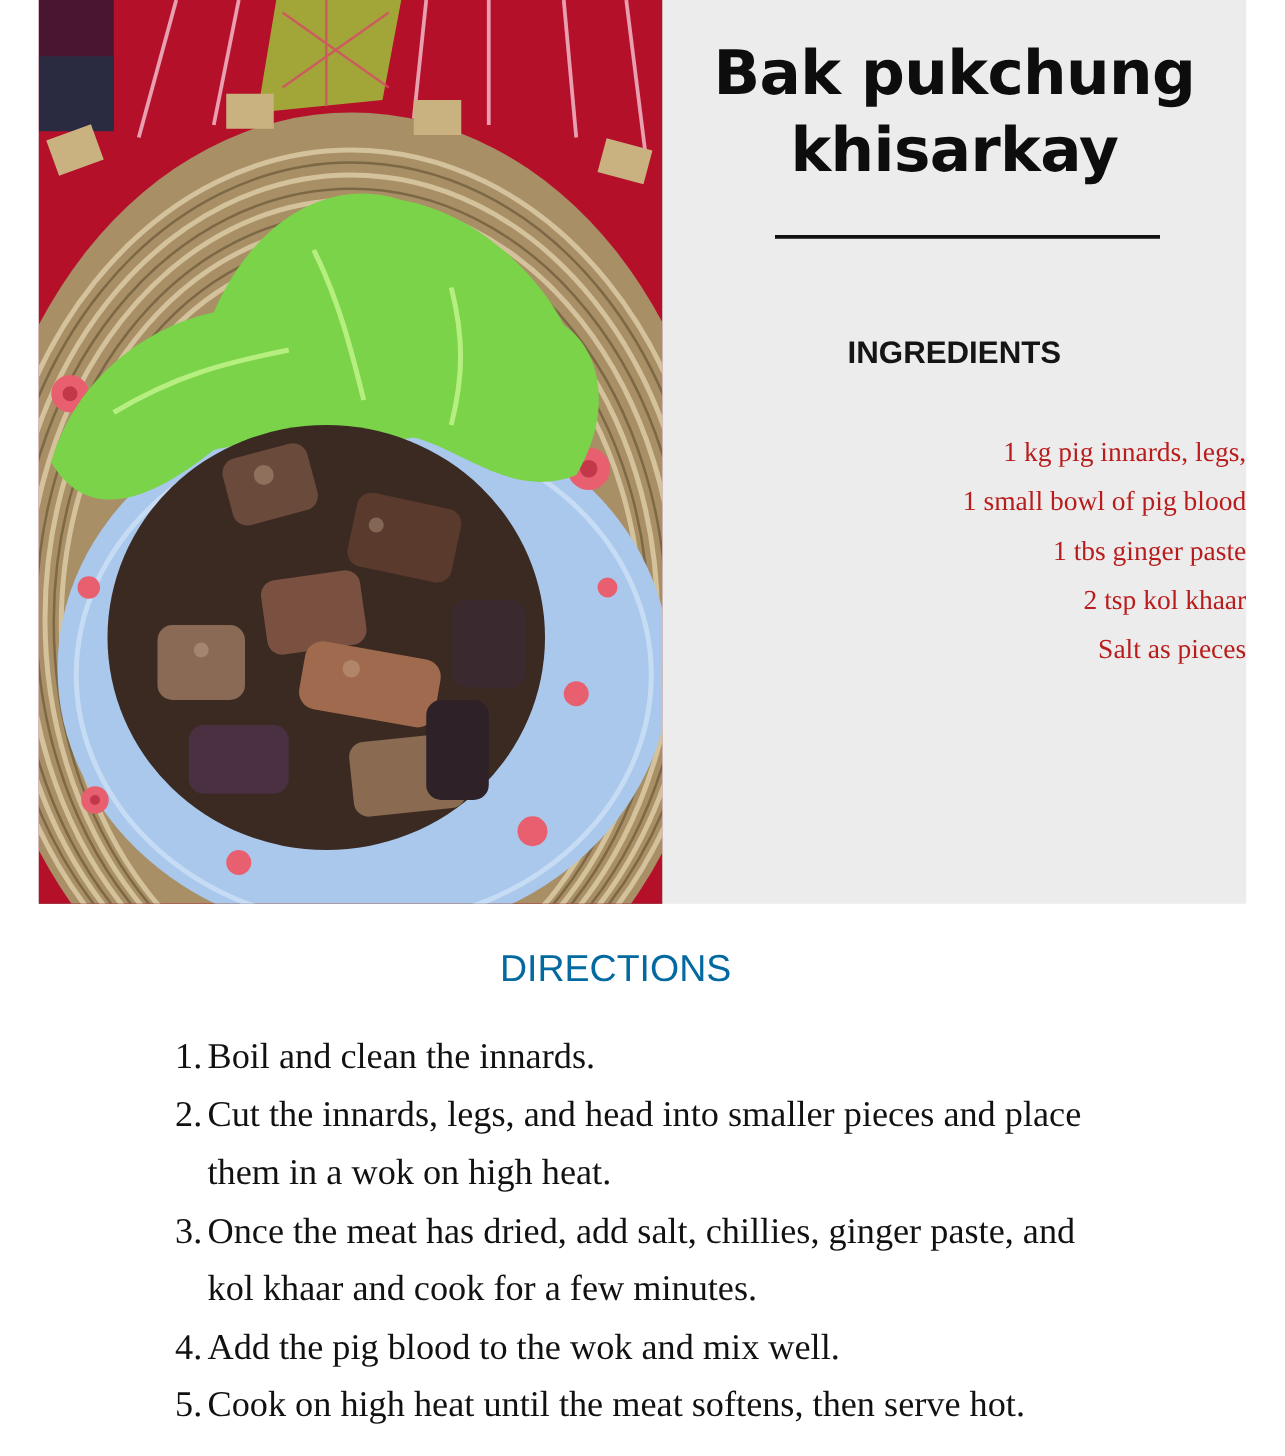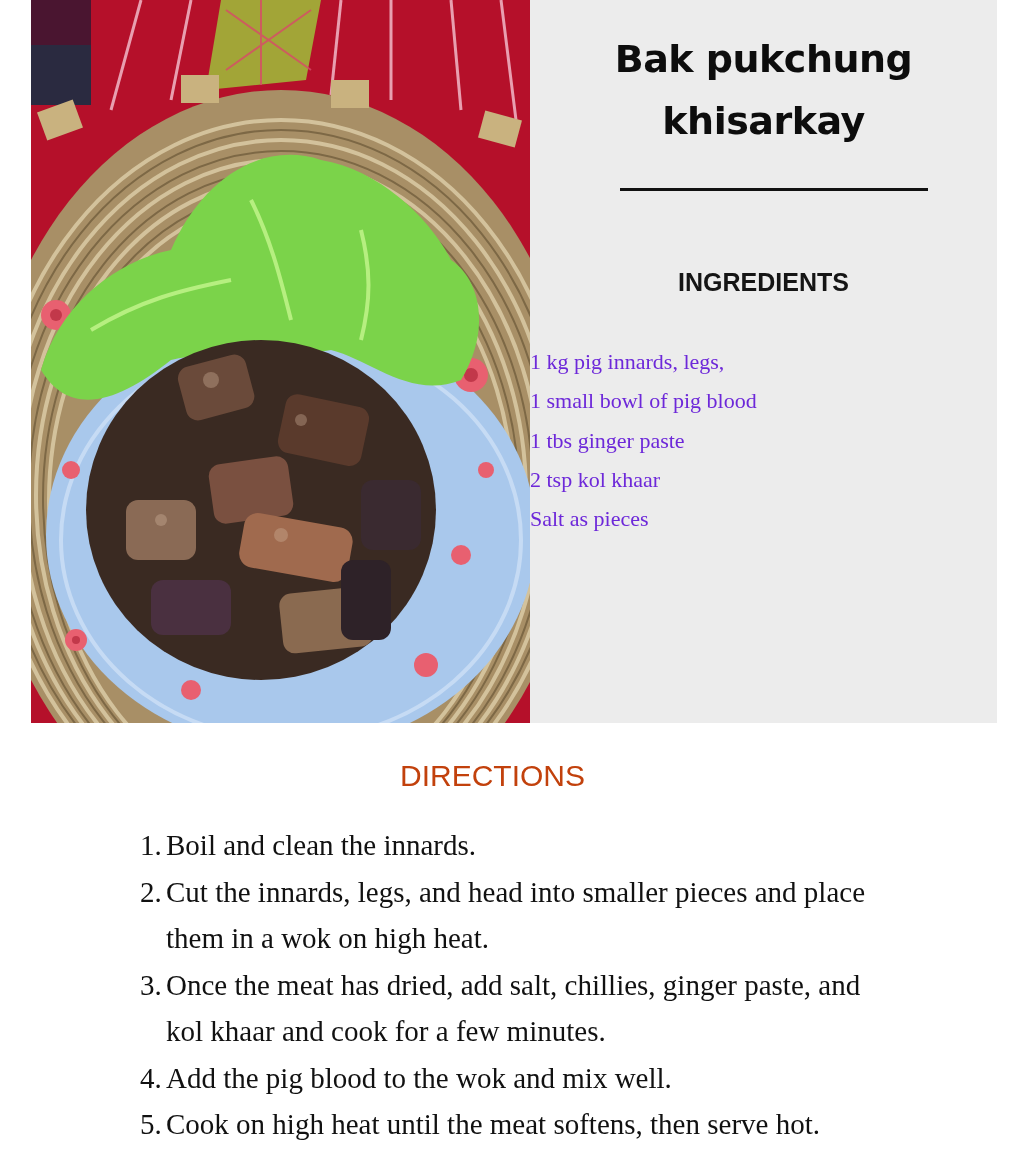--- a/index.html
+++ b/index.html
@@ -39,21 +39,21 @@
     }
     .title {
       position: absolute;
       left: 0;
       top: 28px;
       width: 100%;
       margin: 0;
       text-align: center;
       font-family: "DejaVu Sans", "Liberation Sans", sans-serif;
       font-weight: bold;
-      font-size: 38px;
+      font-size: 49px;
       line-height: 62px;
       color: #0d0d0d;
       letter-spacing: -0.5px;
     }
     .title-rule {
       position: absolute;
       left: 90px;
       top: 188px;
       width: 308px;
       height: 3px;
@@ -73,40 +73,40 @@
       font-weight: bold;
     }
     .ing-list {
       position: absolute;
       left: 0;
       top: 342px;
       width: 100%;
       margin: 0;
       padding: 0;
       list-style: none;
-      text-align: left;
+      text-align: right;
       font-family: "Liberation Serif", serif;
       font-size: 22px;
       line-height: 39.3px;
-      color: #6d28d9;
+      color: #b91c1c;
     }
     .ing-list li {
       margin: 0;
       padding: 0;
     }
     .dir-heading {
       position: absolute;
       left: 0;
       top: 757px;
       width: 985px;
       text-align: center;
       font-family: "Liberation Sans", sans-serif;
       font-size: 30px;
       line-height: 38px;
-      color: #c2410c;
+      color: #0369a1;
       margin: 0;
       font-weight: normal;
     }
     .dir-list {
       position: absolute;
       left: 140px;
       top: 822px;
       width: 760px;
       margin: 0;
       padding: 0;

